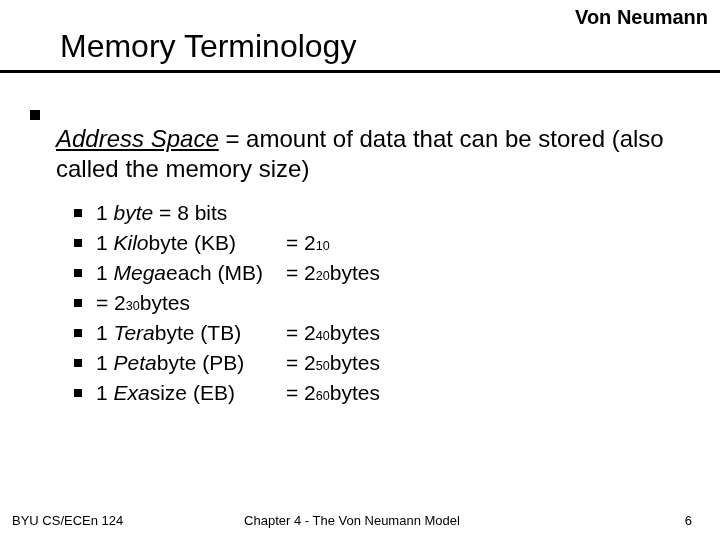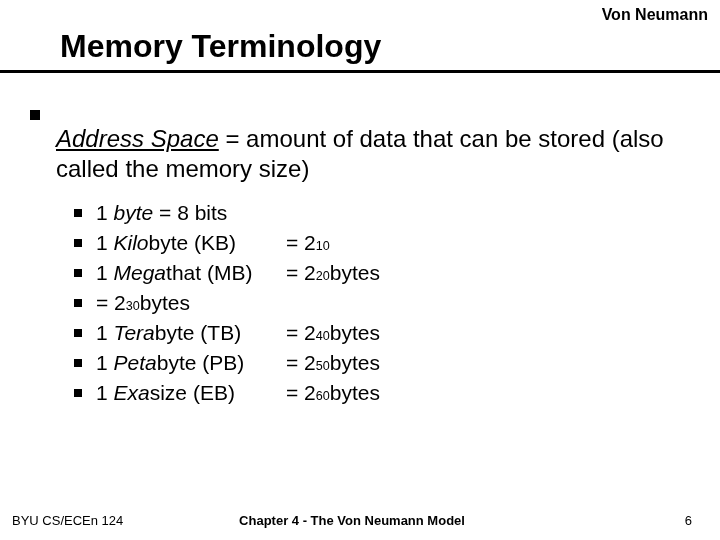--- a/index.html
+++ b/index.html
@@ -15,29 +15,29 @@
   .slide {
     position: relative;
     width: 720px;
     height: 540px;
     box-sizing: border-box;
   }
   .header-label {
     position: absolute;
     top: 6px;
     right: 12px;
-    font-size: 16px;
+    font-size: 20px;
     font-weight: bold;
   }
   .title {
     position: absolute;
     top: 28px;
     left: 60px;
     font-size: 32px;
-    font-weight: bold;
+    font-weight: normal;
   }
   .title-underline {
     position: absolute;
     top: 70px;
     left: 0;
     width: 720px;
     height: 3px;
     background: #000;
   }
   .body {
@@ -106,21 +106,20 @@
     right: 28px;
     display: flex;
     justify-content: space-between;
     font-size: 13px;
   }
   .footer .center {
     position: absolute;
     left: 0;
     right: 0;
     text-align: center;
-    font-weight: bold;
   }
   .footer .left { z-index: 1; }
   .footer .right { z-index: 1; }
 </style>
 </head>
 <body>
 
 <div class="slide">
 
   <div class="header-label">Von Neumann</div>
@@ -150,21 +149,21 @@
         <div class="sub-sq"></div>
         <div class="sub-col1"><span>1 </span><span class="ital">Kilo</span><span>byte (KB)</span></div>
         <div class="sub-col2">
             <span>= 2</span>
             <sup>10</sup>
           </div>
       </div>
 
       <div class="sub-row">
         <div class="sub-sq"></div>
-        <div class="sub-col1"><span>1 </span><span class="ital">Mega</span><span>that (MB)</span></div>
+        <div class="sub-col1"><span>1 </span><span class="ital">Mega</span><span>each (MB)</span></div>
         <div class="sub-col2">
             <span>= 2</span>
             <sup>20</sup>
             <span> bytes</span>
           </div>
       </div>
 
       <div class="sub-row">
         <div class="sub-sq"></div>
         <div class="sub-col2">

